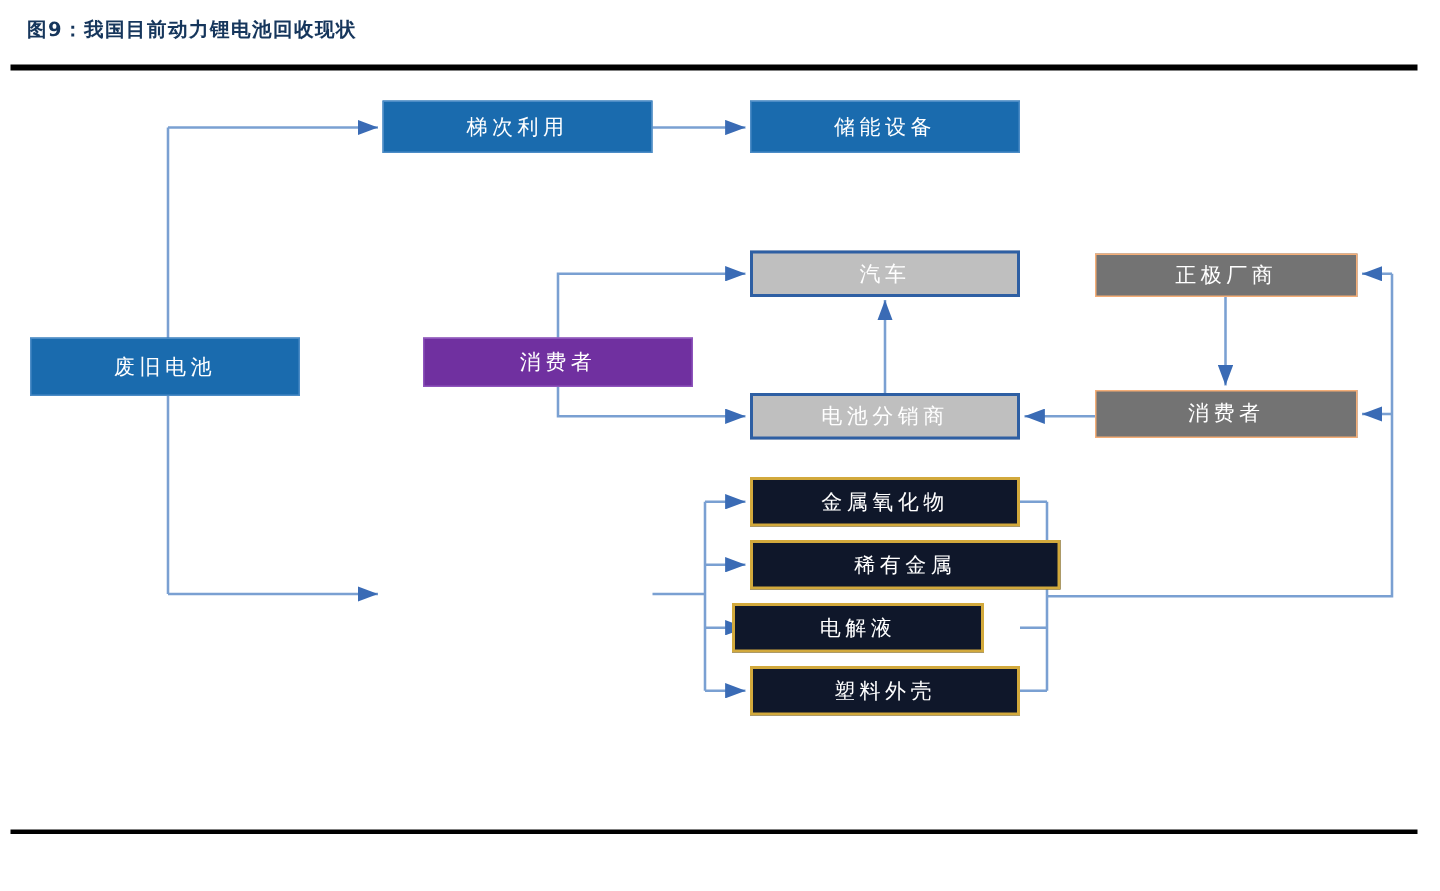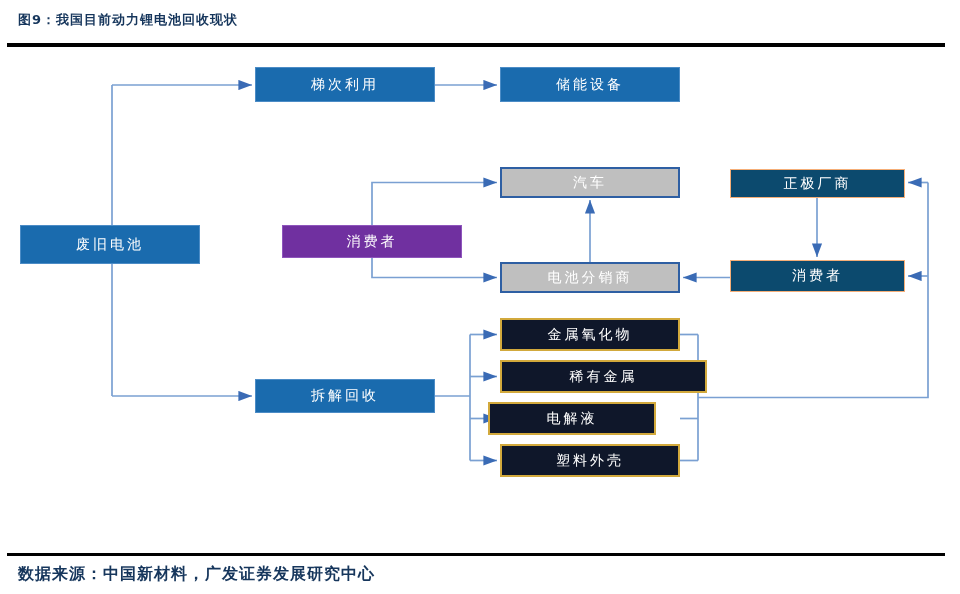--- a/index.html
+++ b/index.html
@@ -10,21 +10,21 @@
   .rule.top{left:7px;top:43px;width:938px;height:4px;}
   .rule.bottom{left:7px;top:553px;width:938px;height:2.5px;}
   .source{position:absolute;left:18px;top:564px;font-size:16px;font-weight:bold;color:#16365C;letter-spacing:1px;}
   .canvas{position:absolute;left:0;top:0;width:960px;height:594px;}
   .wires{position:absolute;left:0;top:0;}
   .node{position:absolute;display:flex;align-items:center;justify-content:center;
         color:#fff;font-size:14px;letter-spacing:3px;box-sizing:border-box;white-space:nowrap;}
   .blue  {background:#1A6BAE;border:1px solid #4C8CC6;}
   .purple{background:#7030A0;border:1px solid #8E55BC;}
   .gray  {background:#BFBFBF;border:2px solid #2E5FA3;}
-  .orange{background:#0c4a6e;border:1px solid #F5AE77;}
+  .orange{background:#737373;border:1px solid #F5AE77;}
   .yellow{background:#0f172a;border:2px solid #D2A93C;}
 </style>
 </head>
 <body>
 
 <div class="page">
 
   <div class="title">图9：我国目前动力锂电池回收现状</div>
   <div class="rule top"></div>
 
@@ -68,23 +68,21 @@
     </svg>
 
     <div class="node blue" style="left:20px;top:225px;width:180px;height:39px">废旧电池</div>
     <div class="node blue" style="left:255px;top:67px;width:180px;height:35px">梯次利用</div>
     <div class="node blue" style="left:500px;top:67px;width:180px;height:35px">储能设备</div>
     <div class="node purple" style="left:282px;top:225px;width:180px;height:33px">消费者</div>
     <div class="node gray" style="left:500px;top:167px;width:180px;height:31px">汽车</div>
     <div class="node gray" style="left:500px;top:262px;width:180px;height:31px">电池分销商</div>
     <div class="node orange" style="left:730px;top:169px;width:175px;height:29px">正极厂商</div>
     <div class="node orange" style="left:730px;top:260px;width:175px;height:32px">消费者</div>
-    <div class="node blue" style="left:255px;top:379px;width:180px;height:34px">拆解回收</div>
     <div class="node yellow" style="left:500px;top:318px;width:180px;height:33px">金属氧化物</div>
     <div class="node yellow" style="left:500px;top:360px;width:207px;height:33px">稀有金属</div>
     <div class="node yellow" style="left:488px;top:402px;width:168px;height:33px">电解液</div>
     <div class="node yellow" style="left:500px;top:444px;width:180px;height:33px">塑料外壳</div>
   </div>
 
   <div class="rule bottom"></div>
-  <div class="source">数据来源：中国新材料，广发证券发展研究中心</div>
 
 </div>
 
 </body></html>

